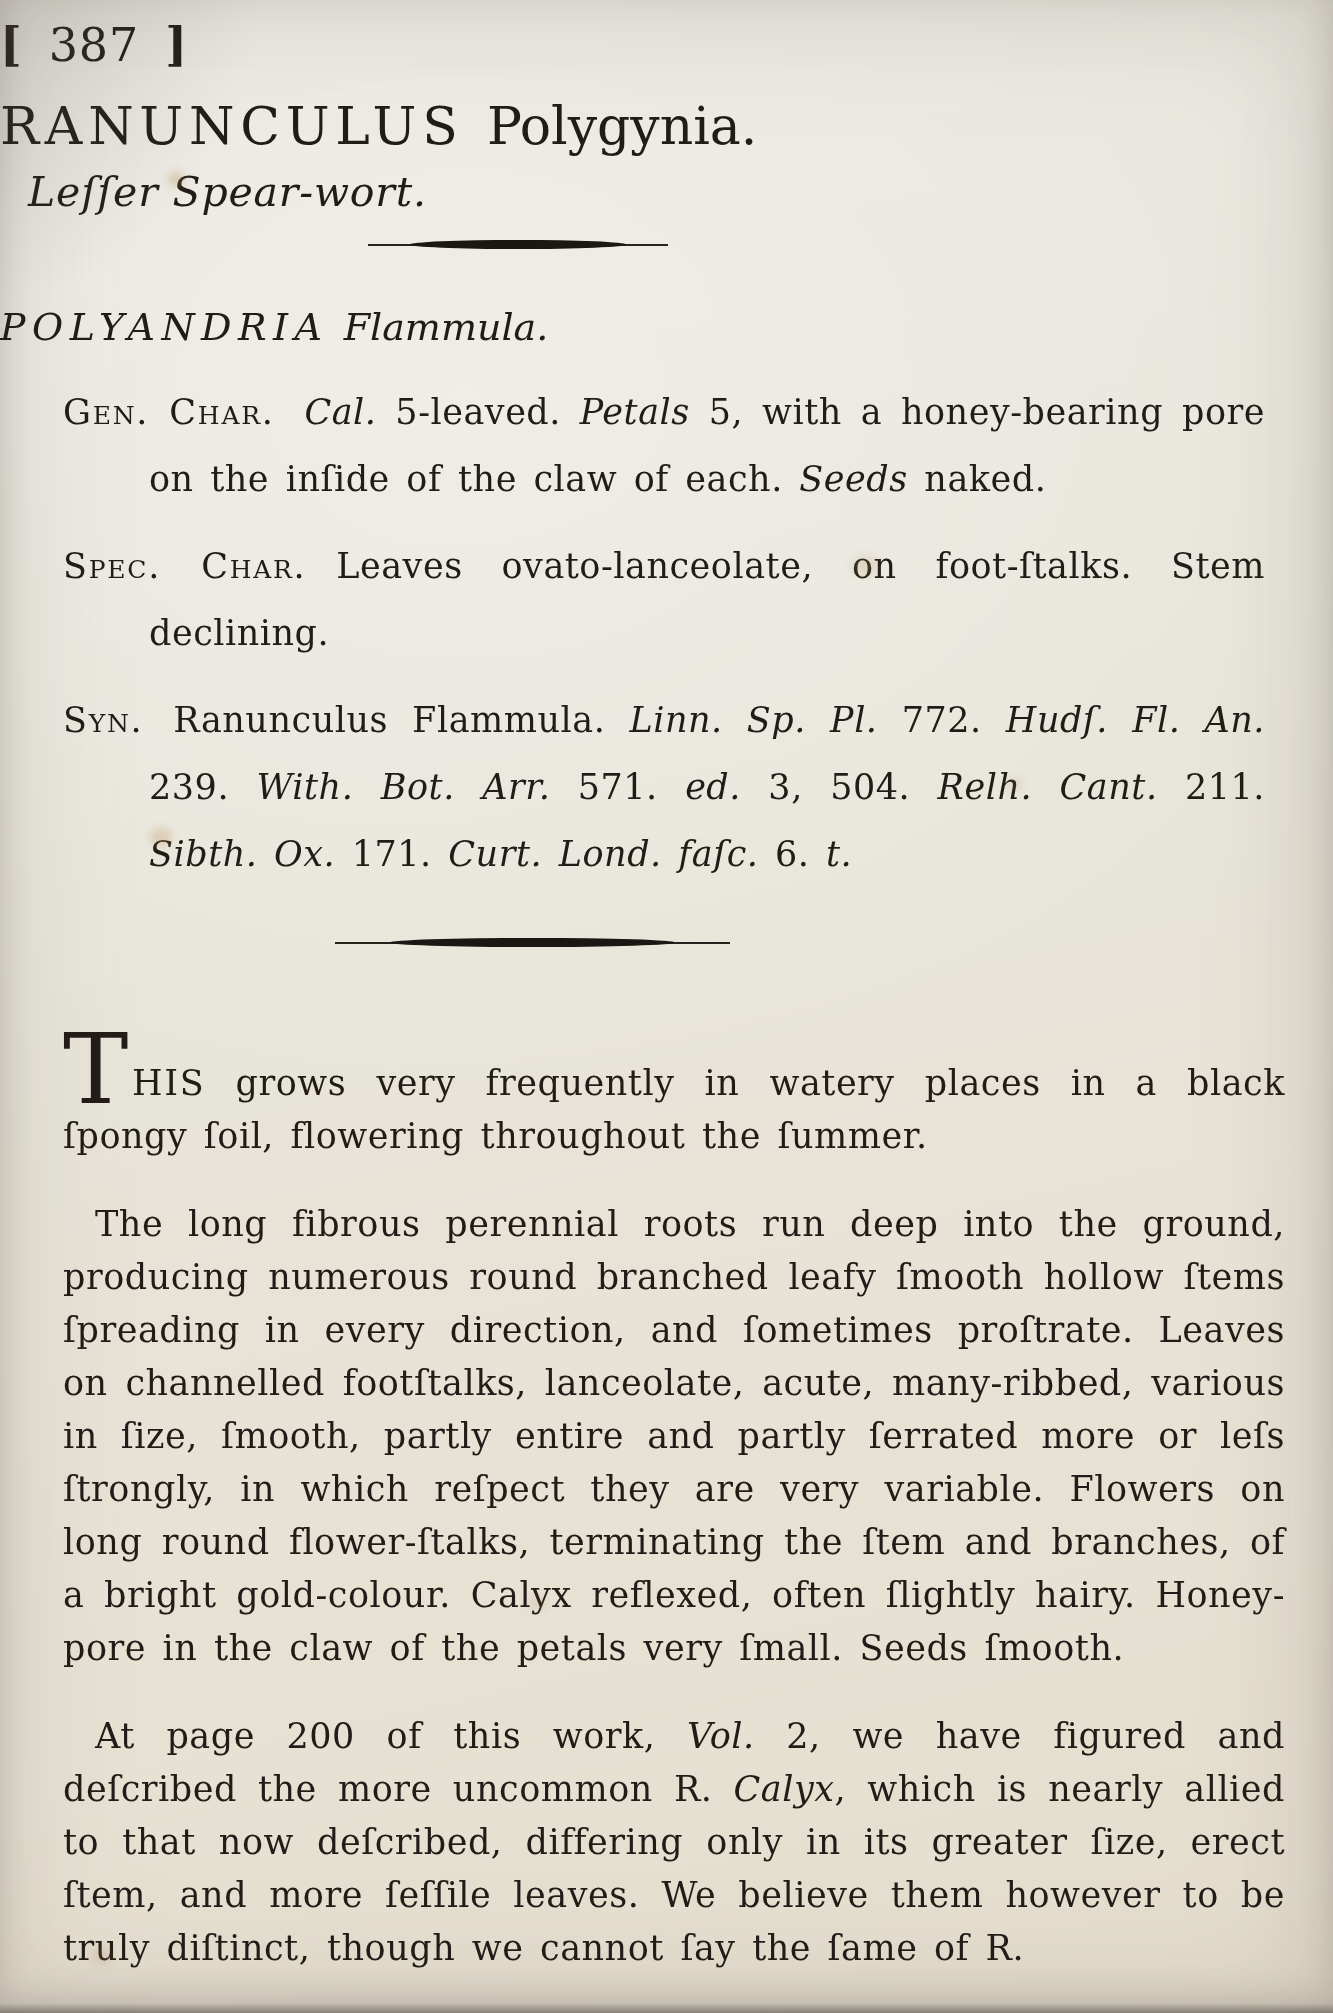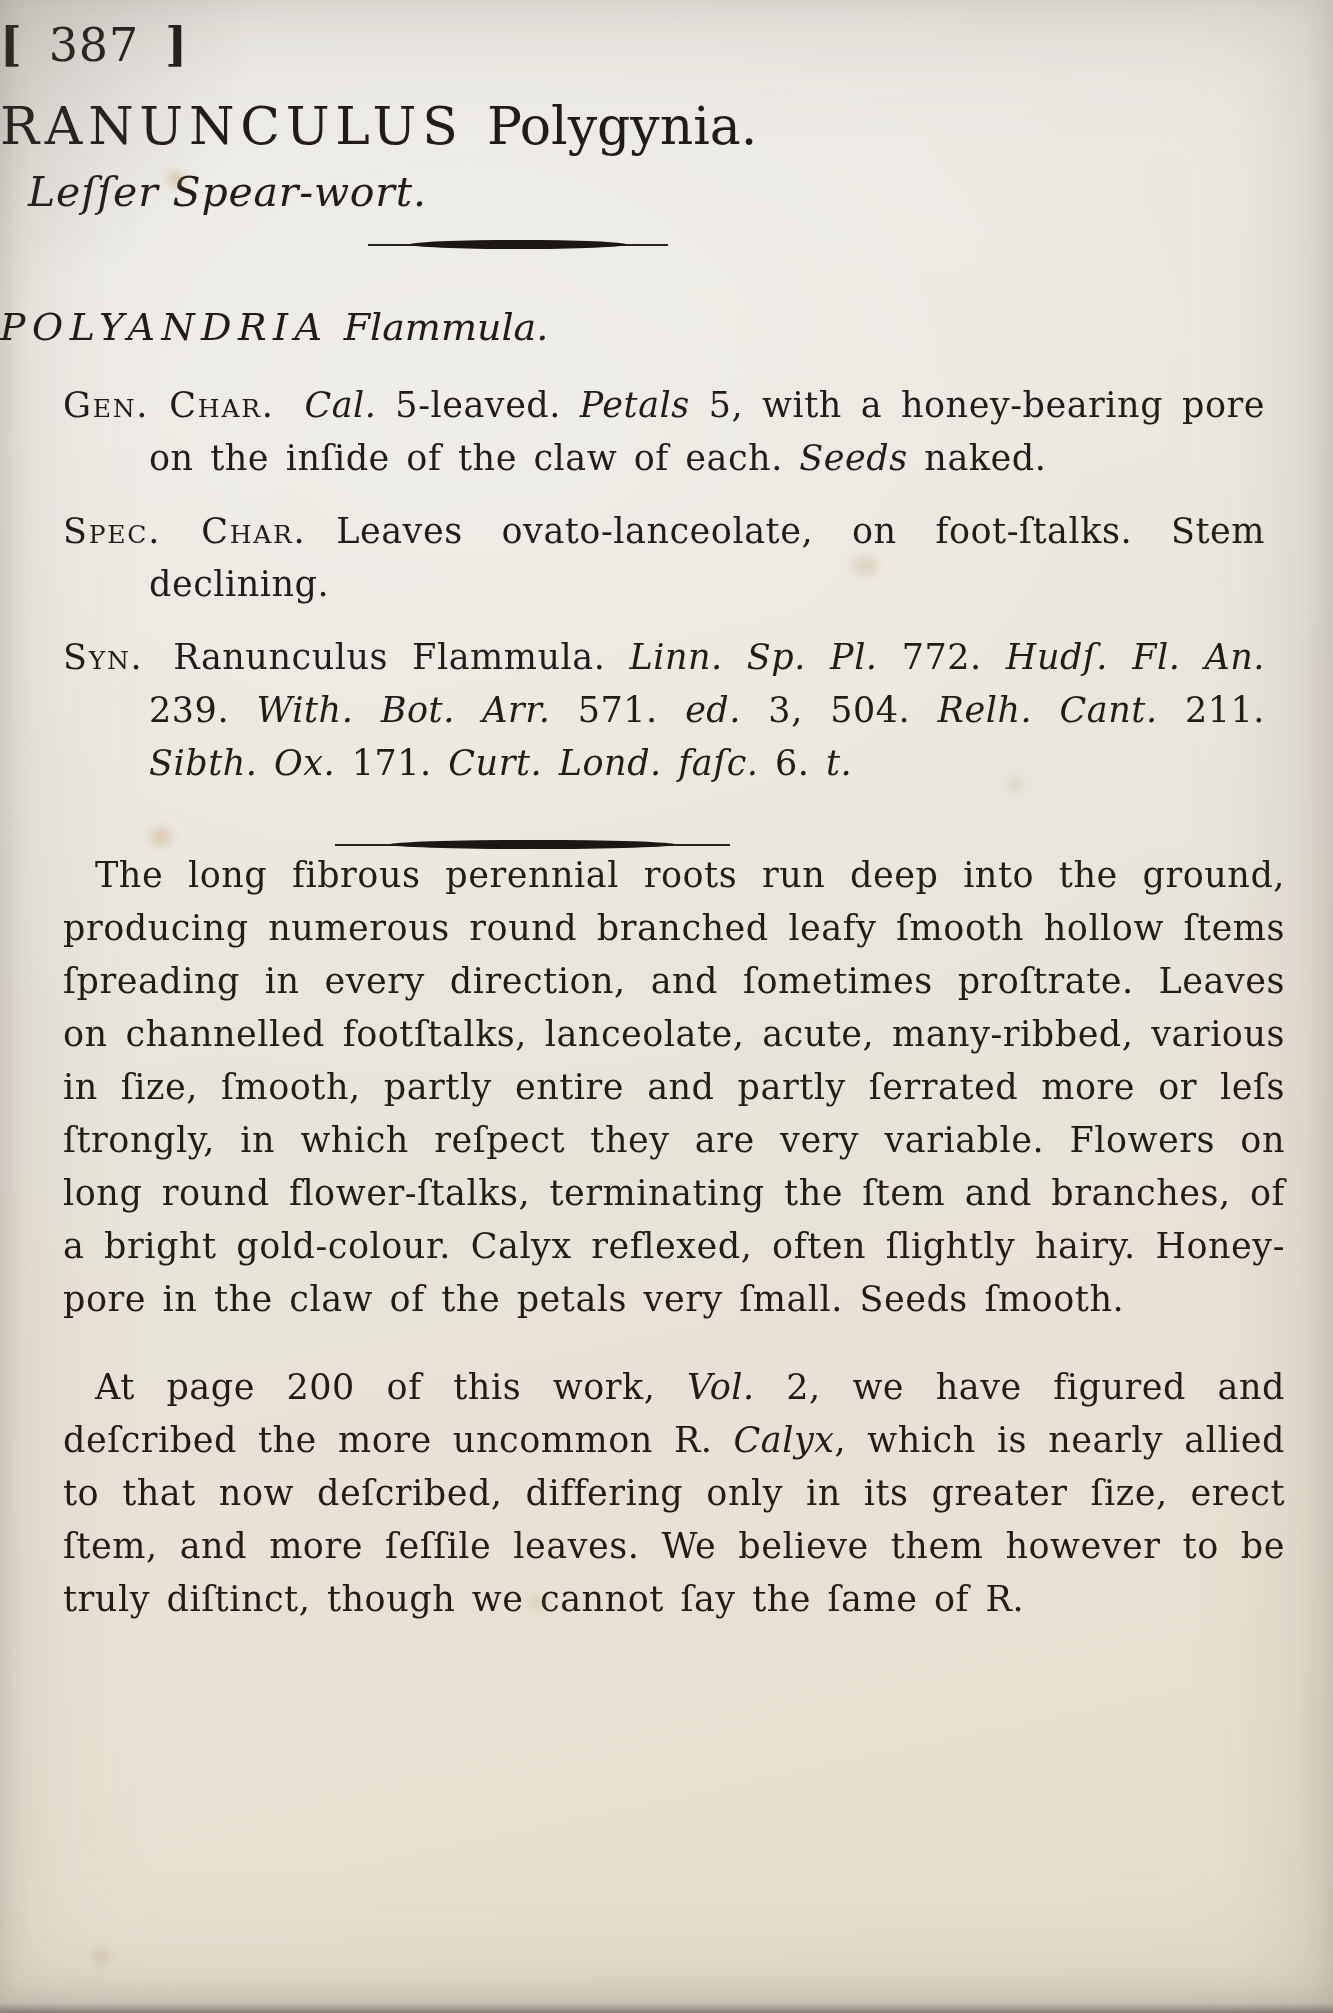--- a/index.html
+++ b/index.html
@@ -42,21 +42,21 @@
   .rule{position:relative;height:9px;}
   .rule .hairline{position:absolute;left:0;right:0;top:50%;height:2px;margin-top:-1px;background:#27231e;}
   .rule .lens{position:absolute;left:14%;width:72%;top:0;bottom:0;background:#1b1713;border-radius:50%;}
   .rule1{width:300px;margin:24px 0 0 368px;}
   .rule2{width:395px;margin:50px 0 0 335px;}
 
   .polyandria{margin-top:56px;font-size:38px;font-style:italic;}
   .polyandria .cls{letter-spacing:.17em;}
   .polyandria .ord{margin-left:.4em;}
 
-  .entries{margin:30px 68px 0 63px;font-size:35px;line-height:53px;text-align:justify;
+  .entries{margin:30px 68px 0 63px;font-size:35px;line-height:67px;text-align:justify;
     letter-spacing:.015em;word-spacing:.14em;}
   .entry{padding-left:86px;text-indent:-86px;margin:0 0 20px 0;}
   .entry .label{font-variant:small-caps;letter-spacing:.05em;margin-right:.85em;}
   .entry.no-label{padding-left:50px;text-indent:0;}
 
   .body-text{margin:0 48px 0 63px;font-size:35px;line-height:53px;text-align:justify;
     letter-spacing:.015em;word-spacing:.14em;}
   .p1{margin-top:110px;}
   .p2,.p3{margin-top:0;text-indent:32px;}
   .initial{font-size:98px;line-height:0;position:relative;top:8px;margin-right:3px;}
@@ -105,20 +105,23 @@
       <span class="label">Syn.</span><span><span>Ranunculus Flammula. </span><span class="it">Linn. Sp. Pl.</span><span> 772. </span><span class="it">Hudſ. Fl. An.</span><span> 239. </span><span class="it">With. Bot. Arr.</span><span> 571. </span><span class="it">ed.</span><span> 3, 504. </span><span class="it">Relh. Cant.</span><span> 211. </span><span class="it">Sibth. Ox.</span><span> 171. </span><span class="it">Curt. Lond. faſc.</span><span> 6. </span><span class="it">t.</span></span>
     </p>
   </div>
 
   <div class="rule rule2">
     <div class="hairline"></div>
     <div class="lens"></div>
   </div>
 
   <div class="body-text">
+    <p class="p1">
+      <span class="initial">T</span><span class="caps">HIS</span><span><span> grows very frequently in watery places in a black ſpongy ſoil, flowering throughout the ſummer.</span></span>
+    </p>
     <p class="p2">
       <span><span>The long fibrous perennial roots run deep into the ground, producing numerous round branched leafy ſmooth hollow ſtems ſpreading in every direction, and ſometimes proſtrate.  Leaves on channelled footſtalks, lanceolate, acute, many-ribbed, various in ſize, ſmooth, partly entire and partly ſerrated more or leſs ſtrongly, in which reſpect they are very variable.  Flowers on long round flower-ſtalks, terminating the ſtem and branches, of a bright gold-colour.  Calyx reflexed, often ſlightly hairy.  Honey-pore in the claw of the petals very ſmall.  Seeds ſmooth.</span></span>
     </p>
     <p class="p3">
       <span><span>At page 200 of this work, </span><span class="it">Vol.</span><span> 2, we have figured and deſcribed the more uncommon R. </span><span class="it">Calyx</span><span>, which is nearly allied to that now deſcribed, differing only in its greater ſize, erect ſtem, and more ſeſſile leaves.  We believe them however to be truly diſtinct, though we cannot ſay the ſame of R.</span></span>
     </p>
   </div>
 
   <div class="bottom-edge"></div>
 </div>

